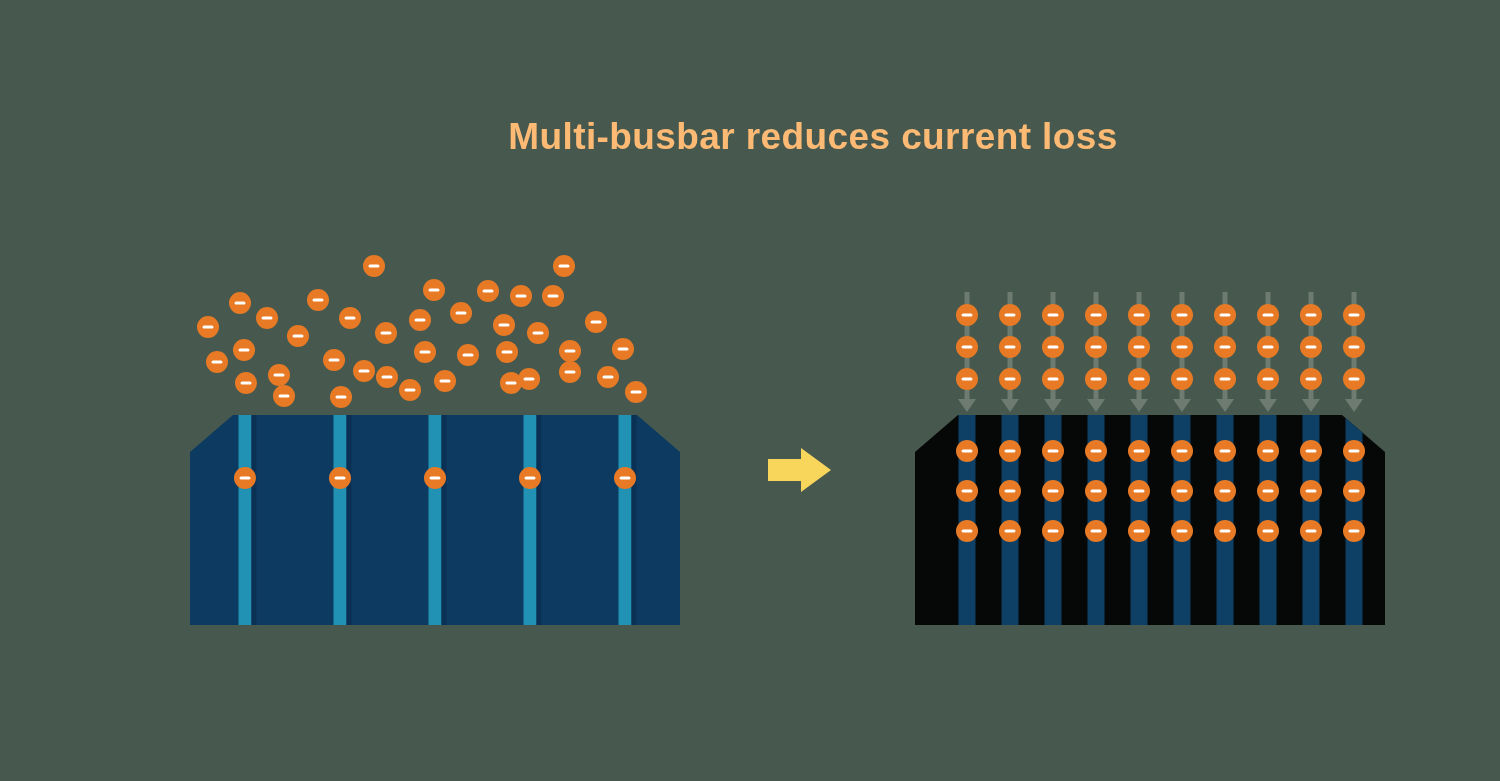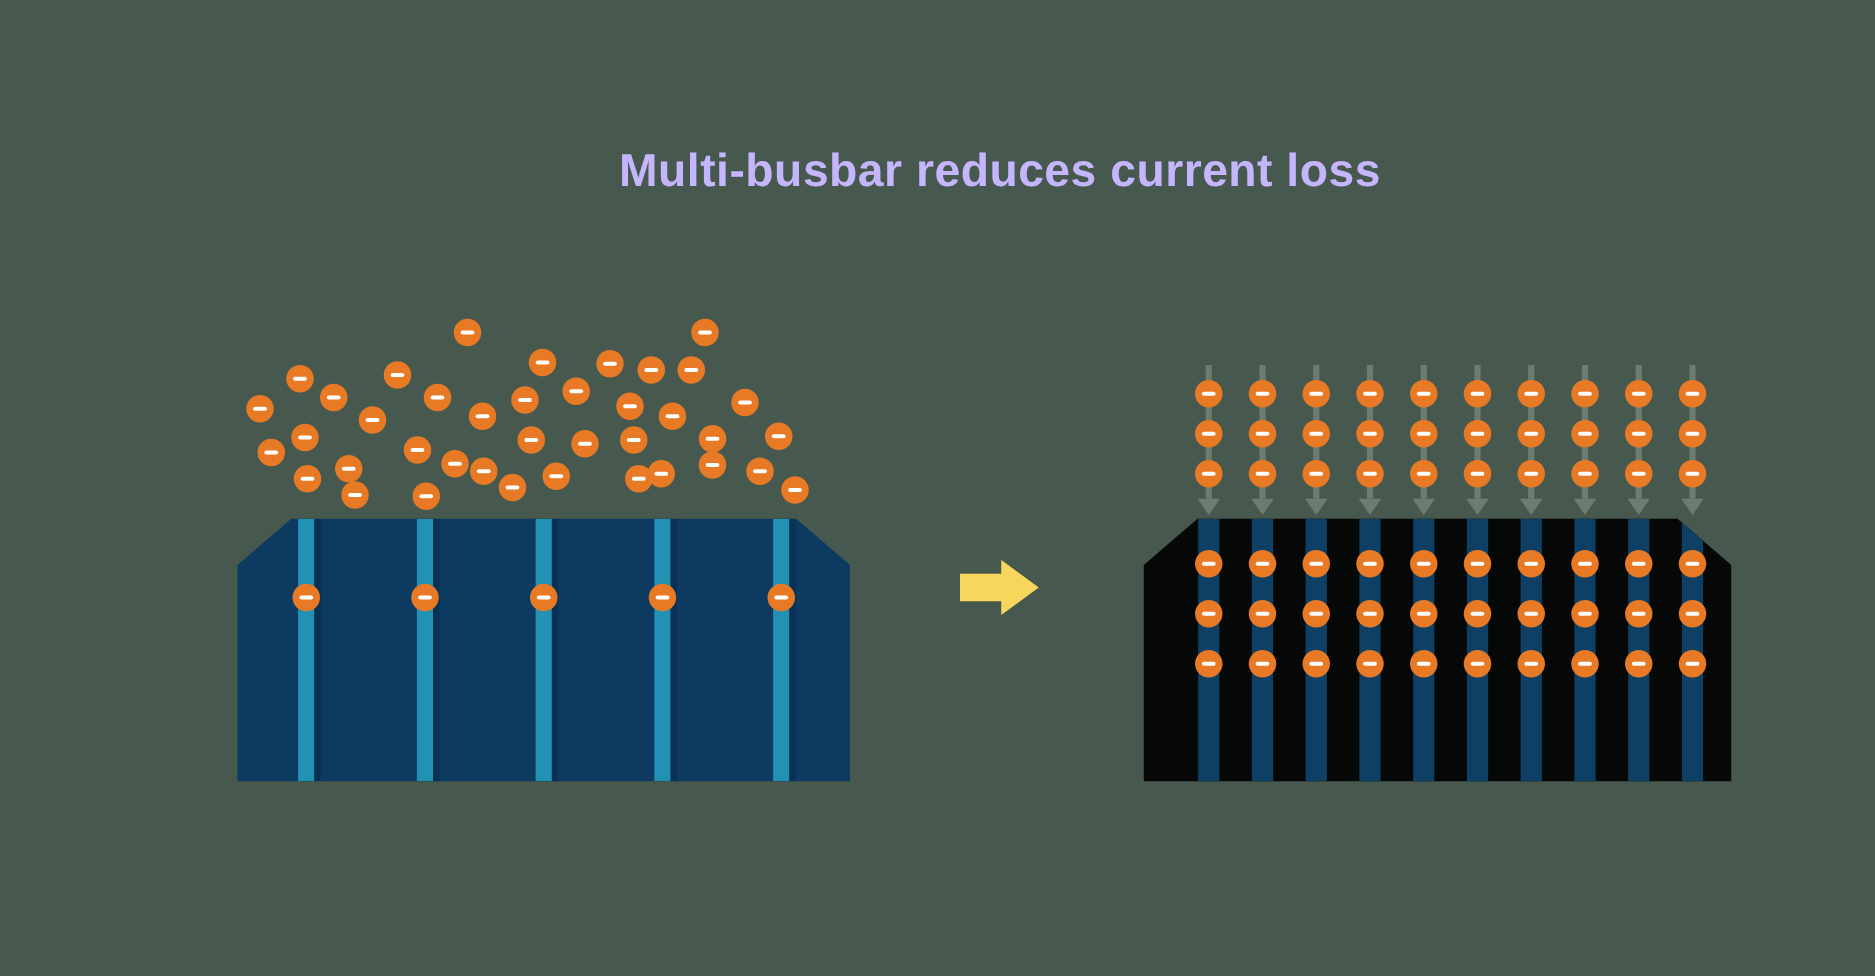--- a/index.html
+++ b/index.html
@@ -22,21 +22,21 @@
   .diagram-svg{
     position:absolute;
     left:0;top:0;width:1500px;height:781px;
     display:block;
   }
 </style>
 </head>
 <body>
 
 <div class="stage" id="stage" style="background: rgb(71, 89, 78);">
-  <h1 class="title" id="title" style="color: #c4b5fd;">Multi-busbar reduces current loss</h1>
+  <h1 class="title" id="title" style="color: #fdba74; margin-left: 13px;">Multi-busbar reduces current loss</h1>
   <svg class="diagram-svg" id="diagram-svg" viewBox="0 0 1500 781">
     <g id="left-cloud">
         <g>
           <circle cx="374" cy="266" r="11" fill="#E87A25"></circle>
           <rect x="368.5" y="264.4" width="11" height="3.2" rx="1.6" fill="#FFFFFF"></rect>
         </g>
         <g>
           <circle cx="564" cy="266" r="11" fill="#E87A25"></circle>
           <rect x="558.5" y="264.4" width="11" height="3.2" rx="1.6" fill="#FFFFFF"></rect>
         </g>

